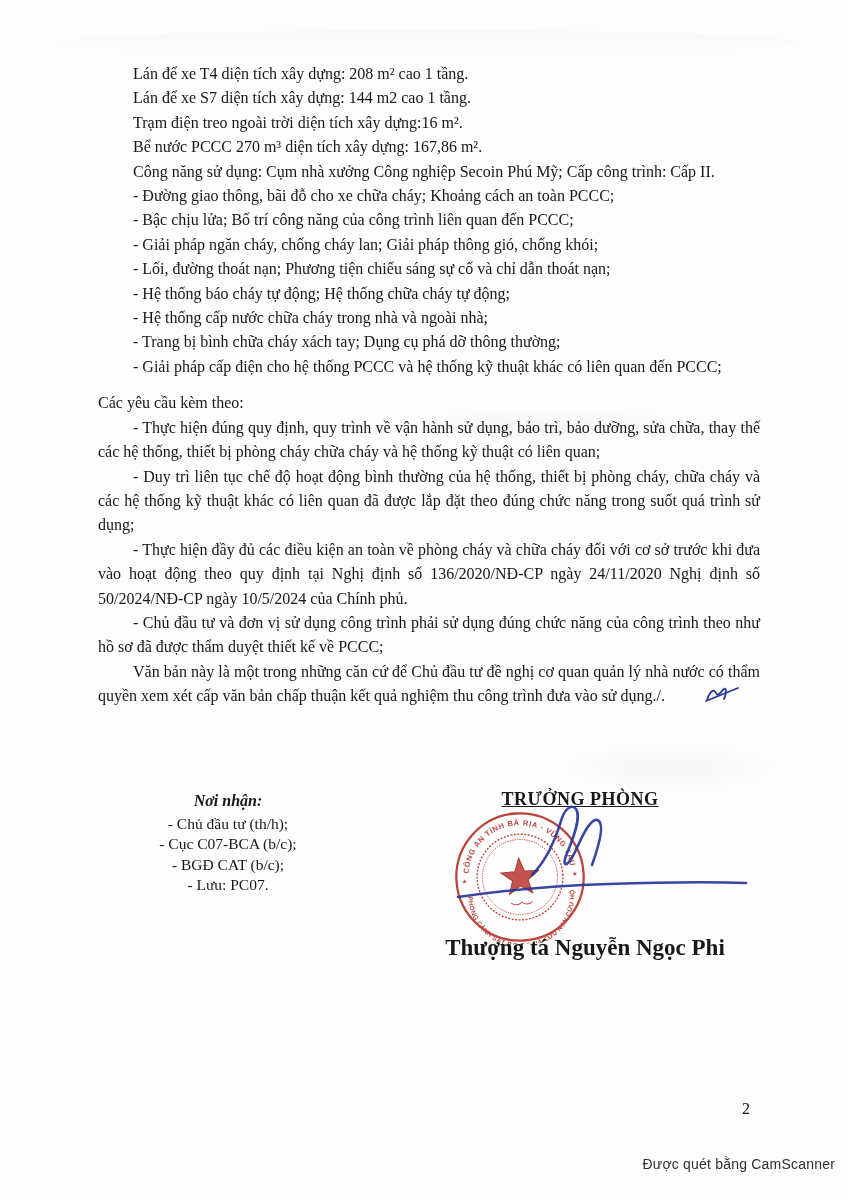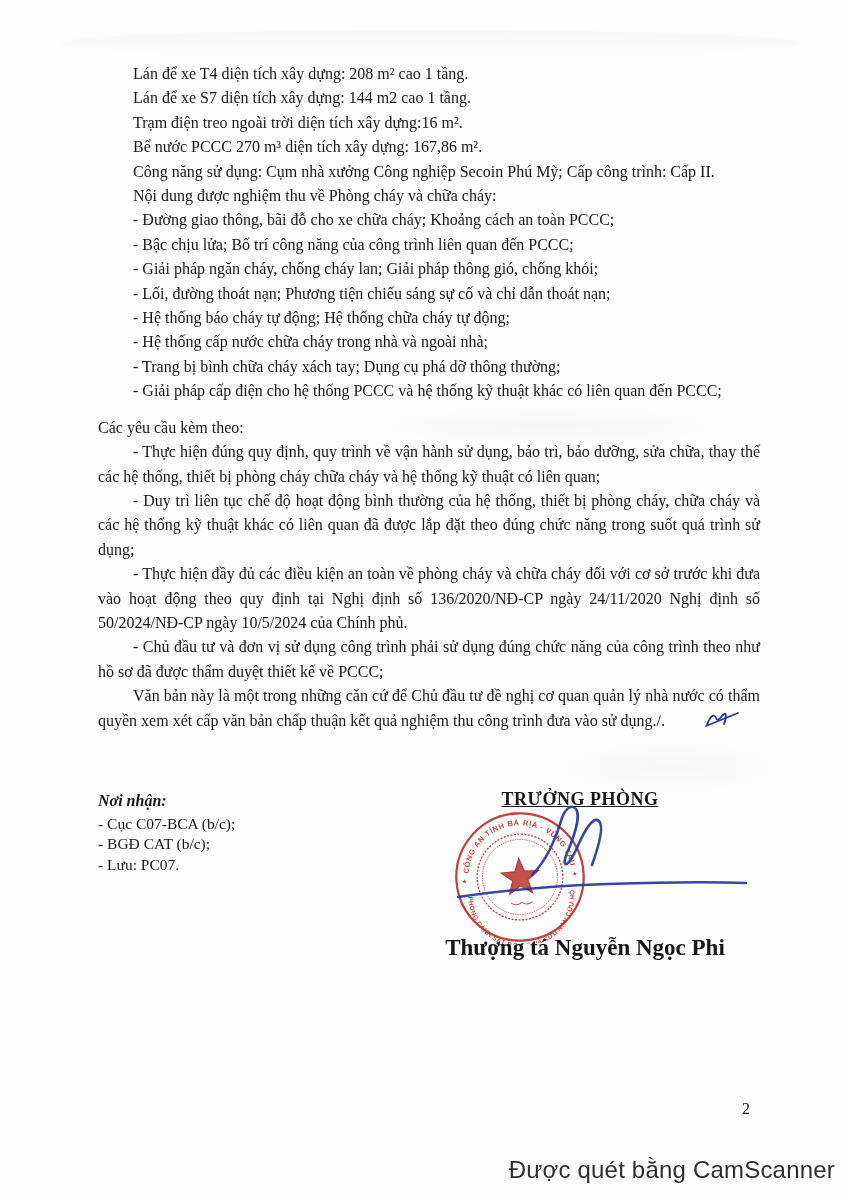--- a/index.html
+++ b/index.html
@@ -24,21 +24,21 @@
     font-size:16px;line-height:24.4px;
     text-align:justify;
   }
   .doc-body p{margin:0;padding:0;text-indent:35px;}
   .doc-body p.no-indent{text-indent:0;margin-top:12px;}
 
   .paraph{display:inline-block;vertical-align:-4px;margin-left:4px;}
 
   .recipients{
     position:absolute;left:98px;top:791px;width:260px;
-    font-size:15.5px;line-height:20.5px;
+    font-size:15.5px;line-height:20.5px;text-align:center;
   }
   .recipients .title{font-weight:bold;font-style:italic;font-size:16px;margin-bottom:2px;}
 
   .sig-block{position:absolute;left:420px;top:789px;width:330px;}
   .sig-role{
     position:absolute;left:35px;top:0;width:250px;
     text-align:center;font-weight:bold;font-size:18px;letter-spacing:0.5px;text-decoration:underline;
   }
   .stamp{
     position:absolute;left:33px;top:21px;width:134px;height:134px;
@@ -51,39 +51,38 @@
     text-align:center;font-weight:bold;font-size:23px;white-space:nowrap;
   }
 
   .page-number{
     position:absolute;left:742px;top:1100px;
     font-size:16px;
   }
   .scanner-watermark{
     position:absolute;right:13px;top:1156px;
     font-family:"Liberation Sans", sans-serif;
-    font-size:24px;color:#2f2f2f;letter-spacing:0.2px;
+    font-size:14px;color:#2f2f2f;letter-spacing:0.2px;
   }
 </style>
 </head>
 <body>
 
 <div class="page">
 
   <div class="noise n1"></div>
   <div class="noise n2"></div>
   <div class="noise n3"></div>
 
   <div class="doc-body" id="doc-body">
       <p>Lán để xe T4 diện tích xây dựng: 208 m² cao 1 tầng.</p>
       <p>Lán để xe S7 diện tích xây dựng: 144 m2 cao 1 tầng.</p>
       <p>Trạm điện treo ngoài trời diện tích xây dựng:16 m².</p>
       <p>Bể nước PCCC 270 m³ diện tích xây dựng: 167,86 m².</p>
       <p>Công năng sử dụng: Cụm nhà xưởng Công nghiệp Secoin Phú Mỹ; Cấp công trình: Cấp II.</p>
-      <p>Nội dung được nghiệm thu về Phòng cháy và chữa  cháy:</p>
       <p>- Đường giao thông, bãi đỗ cho xe chữa cháy; Khoảng cách an toàn PCCC;</p>
       <p>- Bậc chịu lửa; Bố trí công năng của công trình liên quan đến PCCC;</p>
       <p>- Giải pháp ngăn cháy, chống cháy lan; Giải pháp thông gió, chống khói;</p>
       <p>- Lối, đường thoát nạn; Phương tiện chiếu sáng sự cố và chỉ dẫn thoát nạn;</p>
       <p>- Hệ thống báo cháy tự động; Hệ thống chữa cháy tự động;</p>
       <p>- Hệ thống cấp nước chữa cháy trong nhà và ngoài nhà;</p>
       <p>- Trang bị bình chữa cháy xách tay; Dụng cụ phá dỡ thông thường;</p>
       <p>- Giải pháp cấp điện cho hệ thống PCCC và hệ thống kỹ thuật khác có liên quan đến PCCC;</p>
       <p class="no-indent">Các yêu cầu kèm theo:</p>
       <p>- Thực hiện đúng quy định, quy trình về vận hành sử dụng, bảo trì, bảo dưỡng, sửa chữa, thay thế các hệ thống, thiết bị phòng cháy chữa cháy và hệ thống kỹ thuật có liên quan;</p>
@@ -94,20 +93,21 @@
             <g fill="none" stroke="#28379b" stroke-width="1.8" stroke-linecap="round">
               <path d="M3 15 C 6 6, 10 3, 12 8 C 14 13, 17 6, 20 4 C 23 2, 22 10, 20 14"></path>
               <path d="M2 16 C 12 12, 24 7, 34 3"></path>
             </g>
           </svg></span></p>
     </div>
 
   <div class="recipients">
     <div class="title">Nơi nhận:</div>
     <div id="recipients-list">
+        <div>- Chủ đầu tư (th/h);</div>
         <div>- Cục C07-BCA (b/c);</div>
         <div>- BGĐ CAT (b/c);</div>
         <div>- Lưu: PC07.</div>
       </div>
   </div>
 
   <div class="sig-block">
     <div class="sig-role">TRƯỞNG PHÒNG</div>
 
     <svg class="stamp" viewBox="0 0 200 200">

